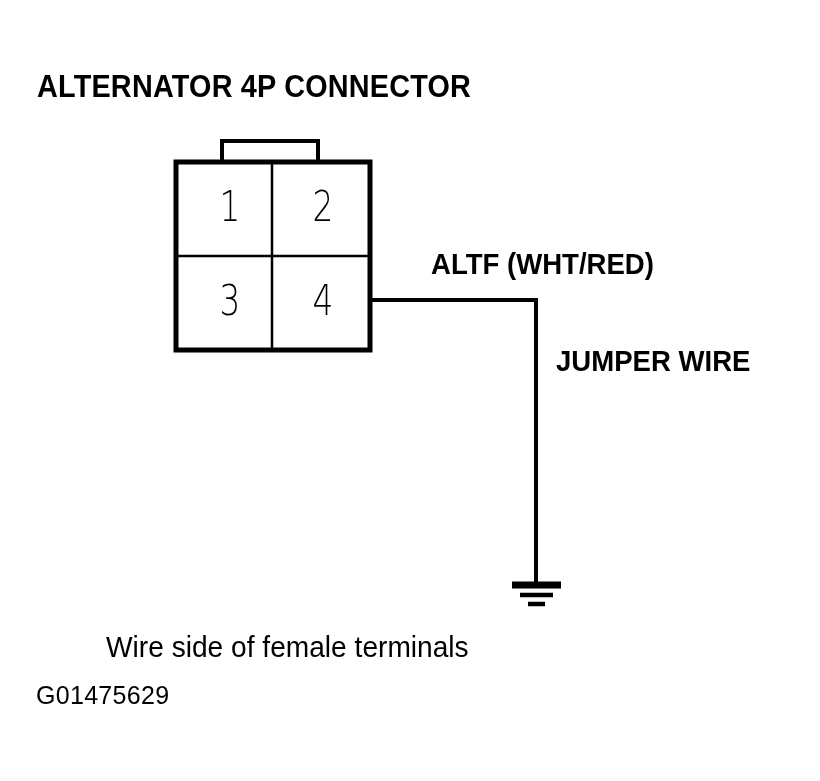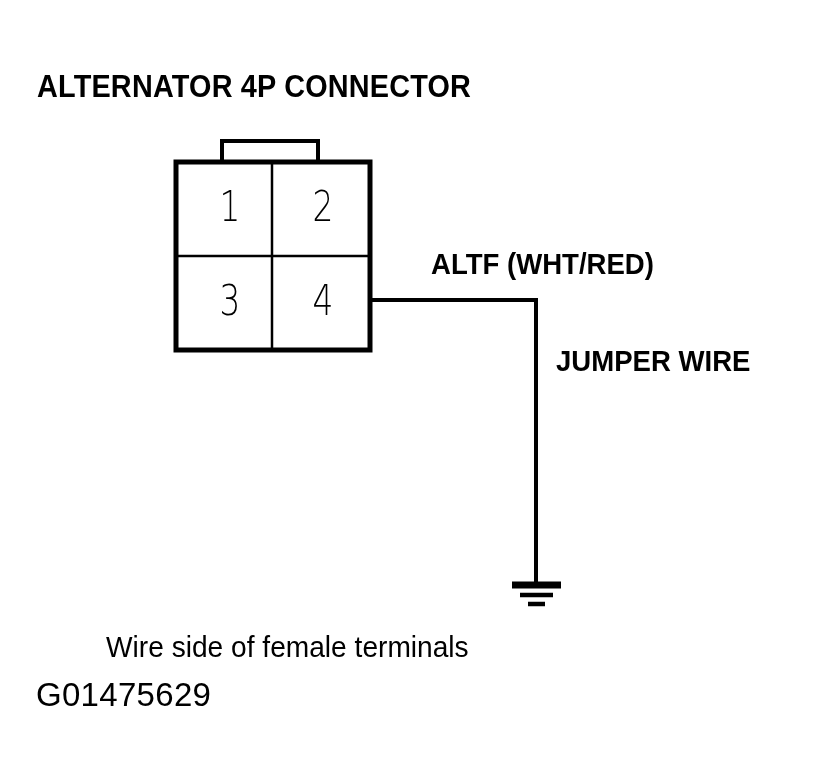--- a/index.html
+++ b/index.html
@@ -58,21 +58,21 @@
     font-size: 29px;
     font-weight: normal;
     line-height: 33px;
     white-space: nowrap;
     transform: scaleX(0.97);
     transform-origin: left top;
   }
   .figure-code {
     left: 36px;
     top: 681px;
-    font-size: 33px;
+    font-size: 25px;
     font-weight: normal;
     line-height: 28px;
     white-space: nowrap;
     letter-spacing: 0.3px;
     text-align: center;
   }
 
   
   #connector-drawing {
     left: 0;

